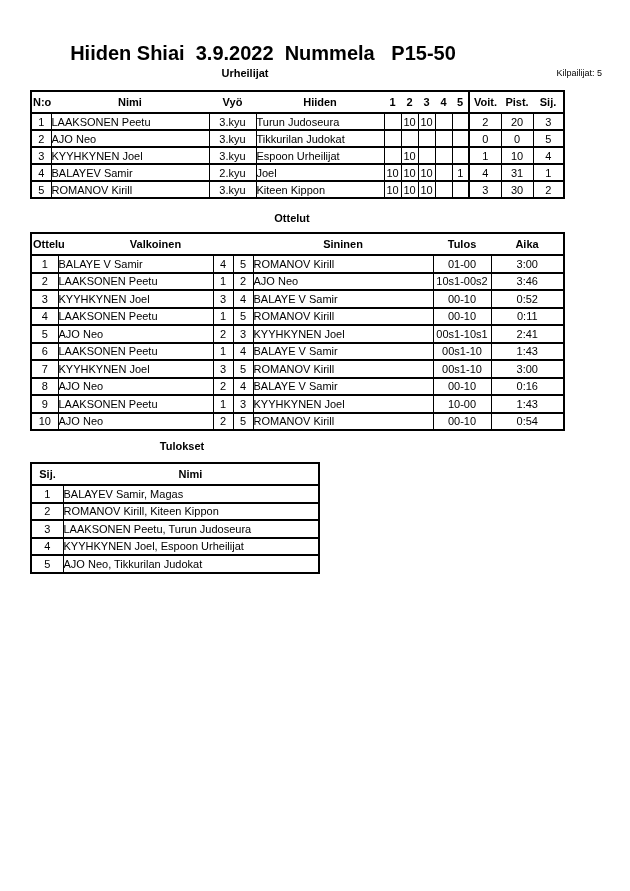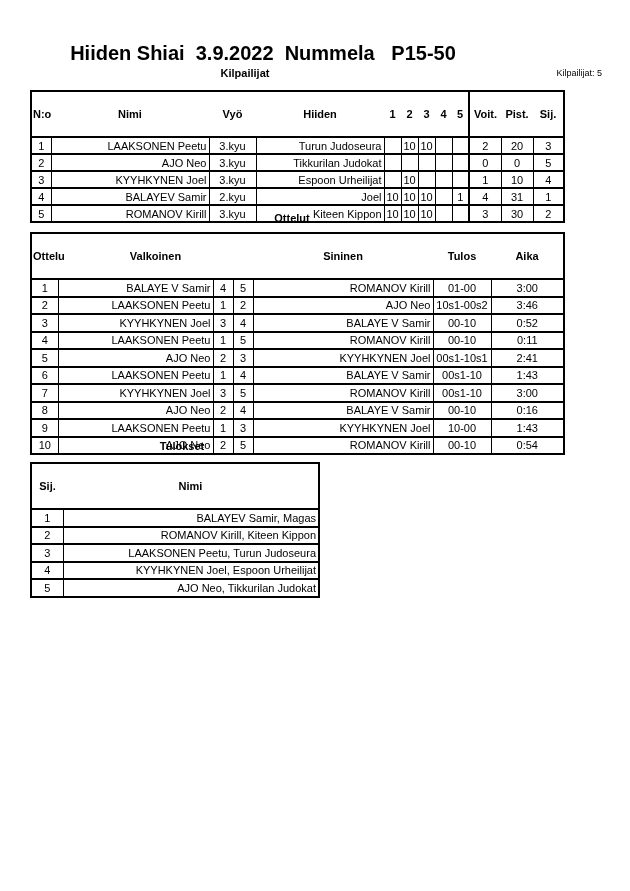--- a/index.html
+++ b/index.html
@@ -21,38 +21,38 @@
     border:2px solid #000;font-size:11px;
   }
   .t1{left:30px;top:90px;width:533px;}
   .t2{left:30px;top:232px;width:533px;}
   .t3{left:30px;top:462px;width:288px;}
   td{
     border:1px solid #000;border-top-width:2px;border-bottom-width:2px;
     padding:0 2px;white-space:nowrap;overflow:hidden;vertical-align:middle;
   }
   th{
-    border:0;border-bottom:2px solid #000;padding:16px 2px;font-weight:bold;
+    border:0;border-bottom:2px solid #000;padding:4px 2px;font-weight:bold;
     white-space:nowrap;overflow:visible;vertical-align:middle;text-align:center;
   }
   .t1 tr{height:17px;} .t1 tr.hdr{height:15px;}
   .t2 tr{height:17.5px;} .t2 tr.hdr{height:17px;}
   .t3 tr{height:17.5px;} .t3 tr.hdr{height:18px;}
   .c{text-align:center;}
-  .l{text-align:right;padding-left:12px;margin-left:12px;}
+  .l{text-align:left;padding-left:0;margin-left:12px;}
   th.al{text-align:left;padding-left:1px;}
   .sep{border-left:2px solid #000 !important;}
 </style>
 </head>
 <body>
 
 <div class="page">
 
   <div class="doc-title">Hiiden Shiai  3.9.2022  Nummela   P15-50</div>
-  <div class="sec-title kilp-title">Kilpailijat</div>
+  <div class="sec-title kilp-title">Urheilijat</div>
   <div class="count-label">Kilpailijat: 5</div>
 
   <table class="t1">
     <colgroup>
       <col style="width:20px">
         <col style="width:158px">
         <col style="width:47px">
         <col style="width:128px">
       <col style="width:17px">
         <col style="width:17px">

